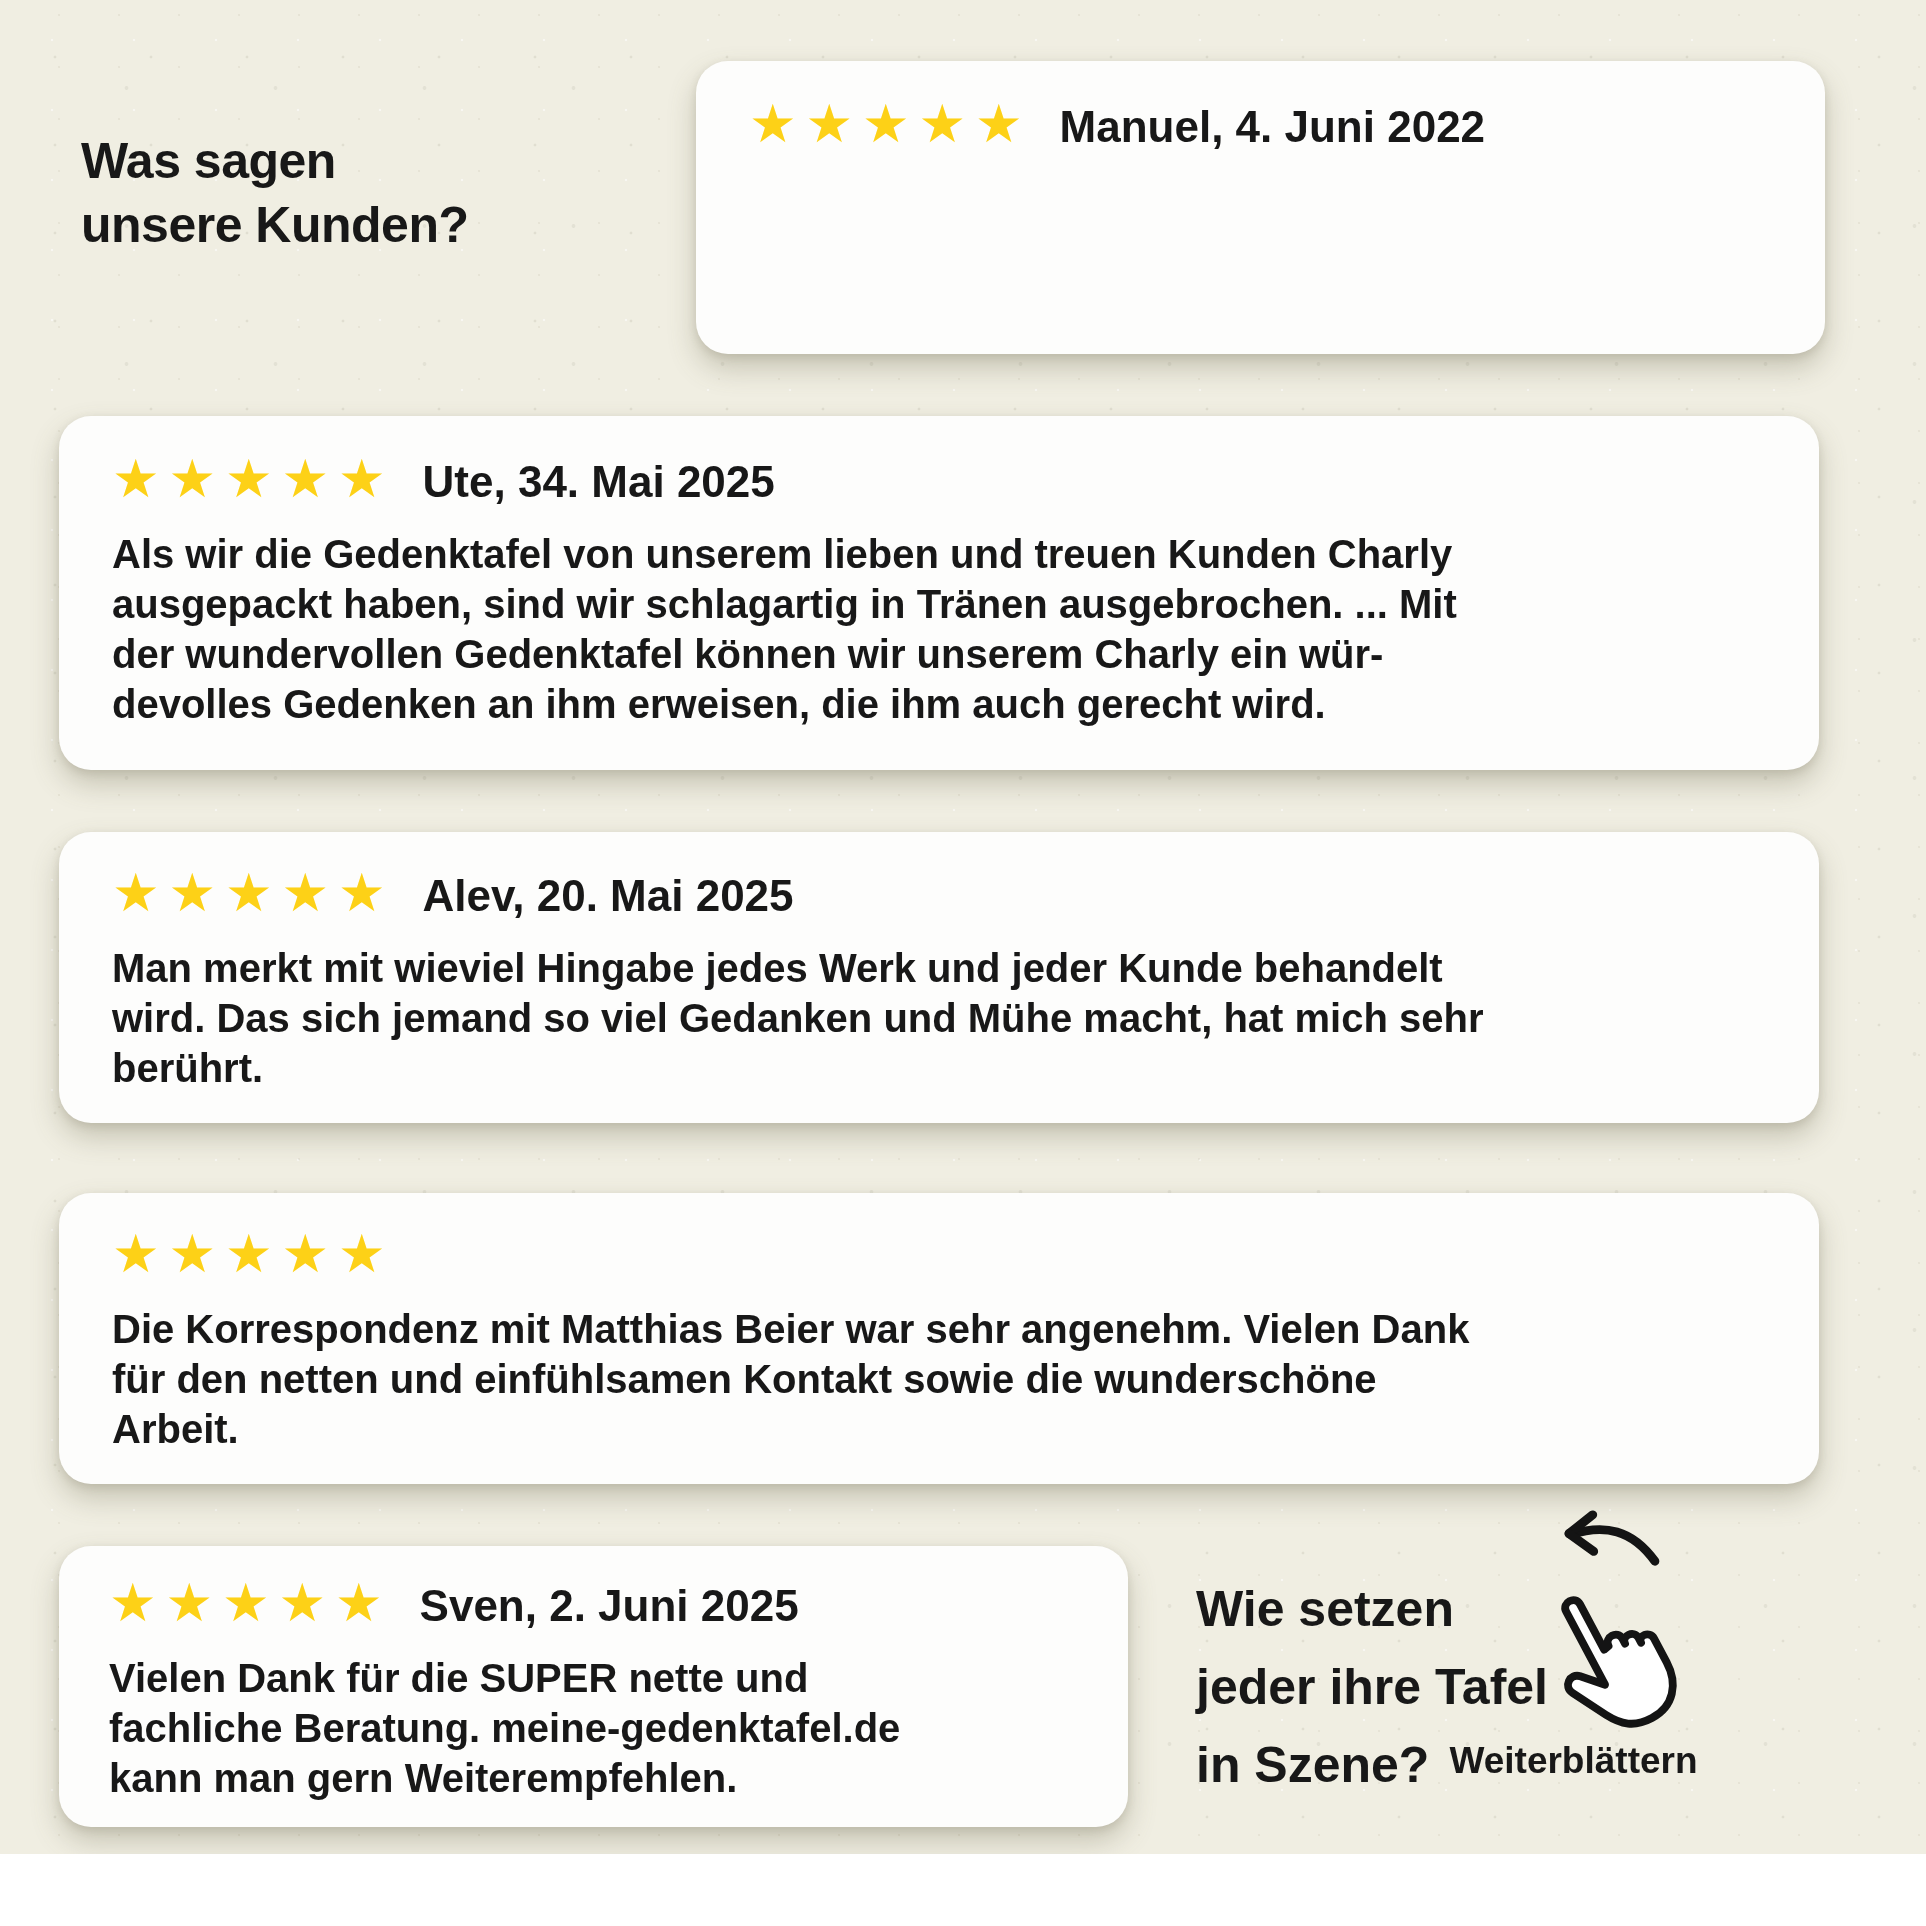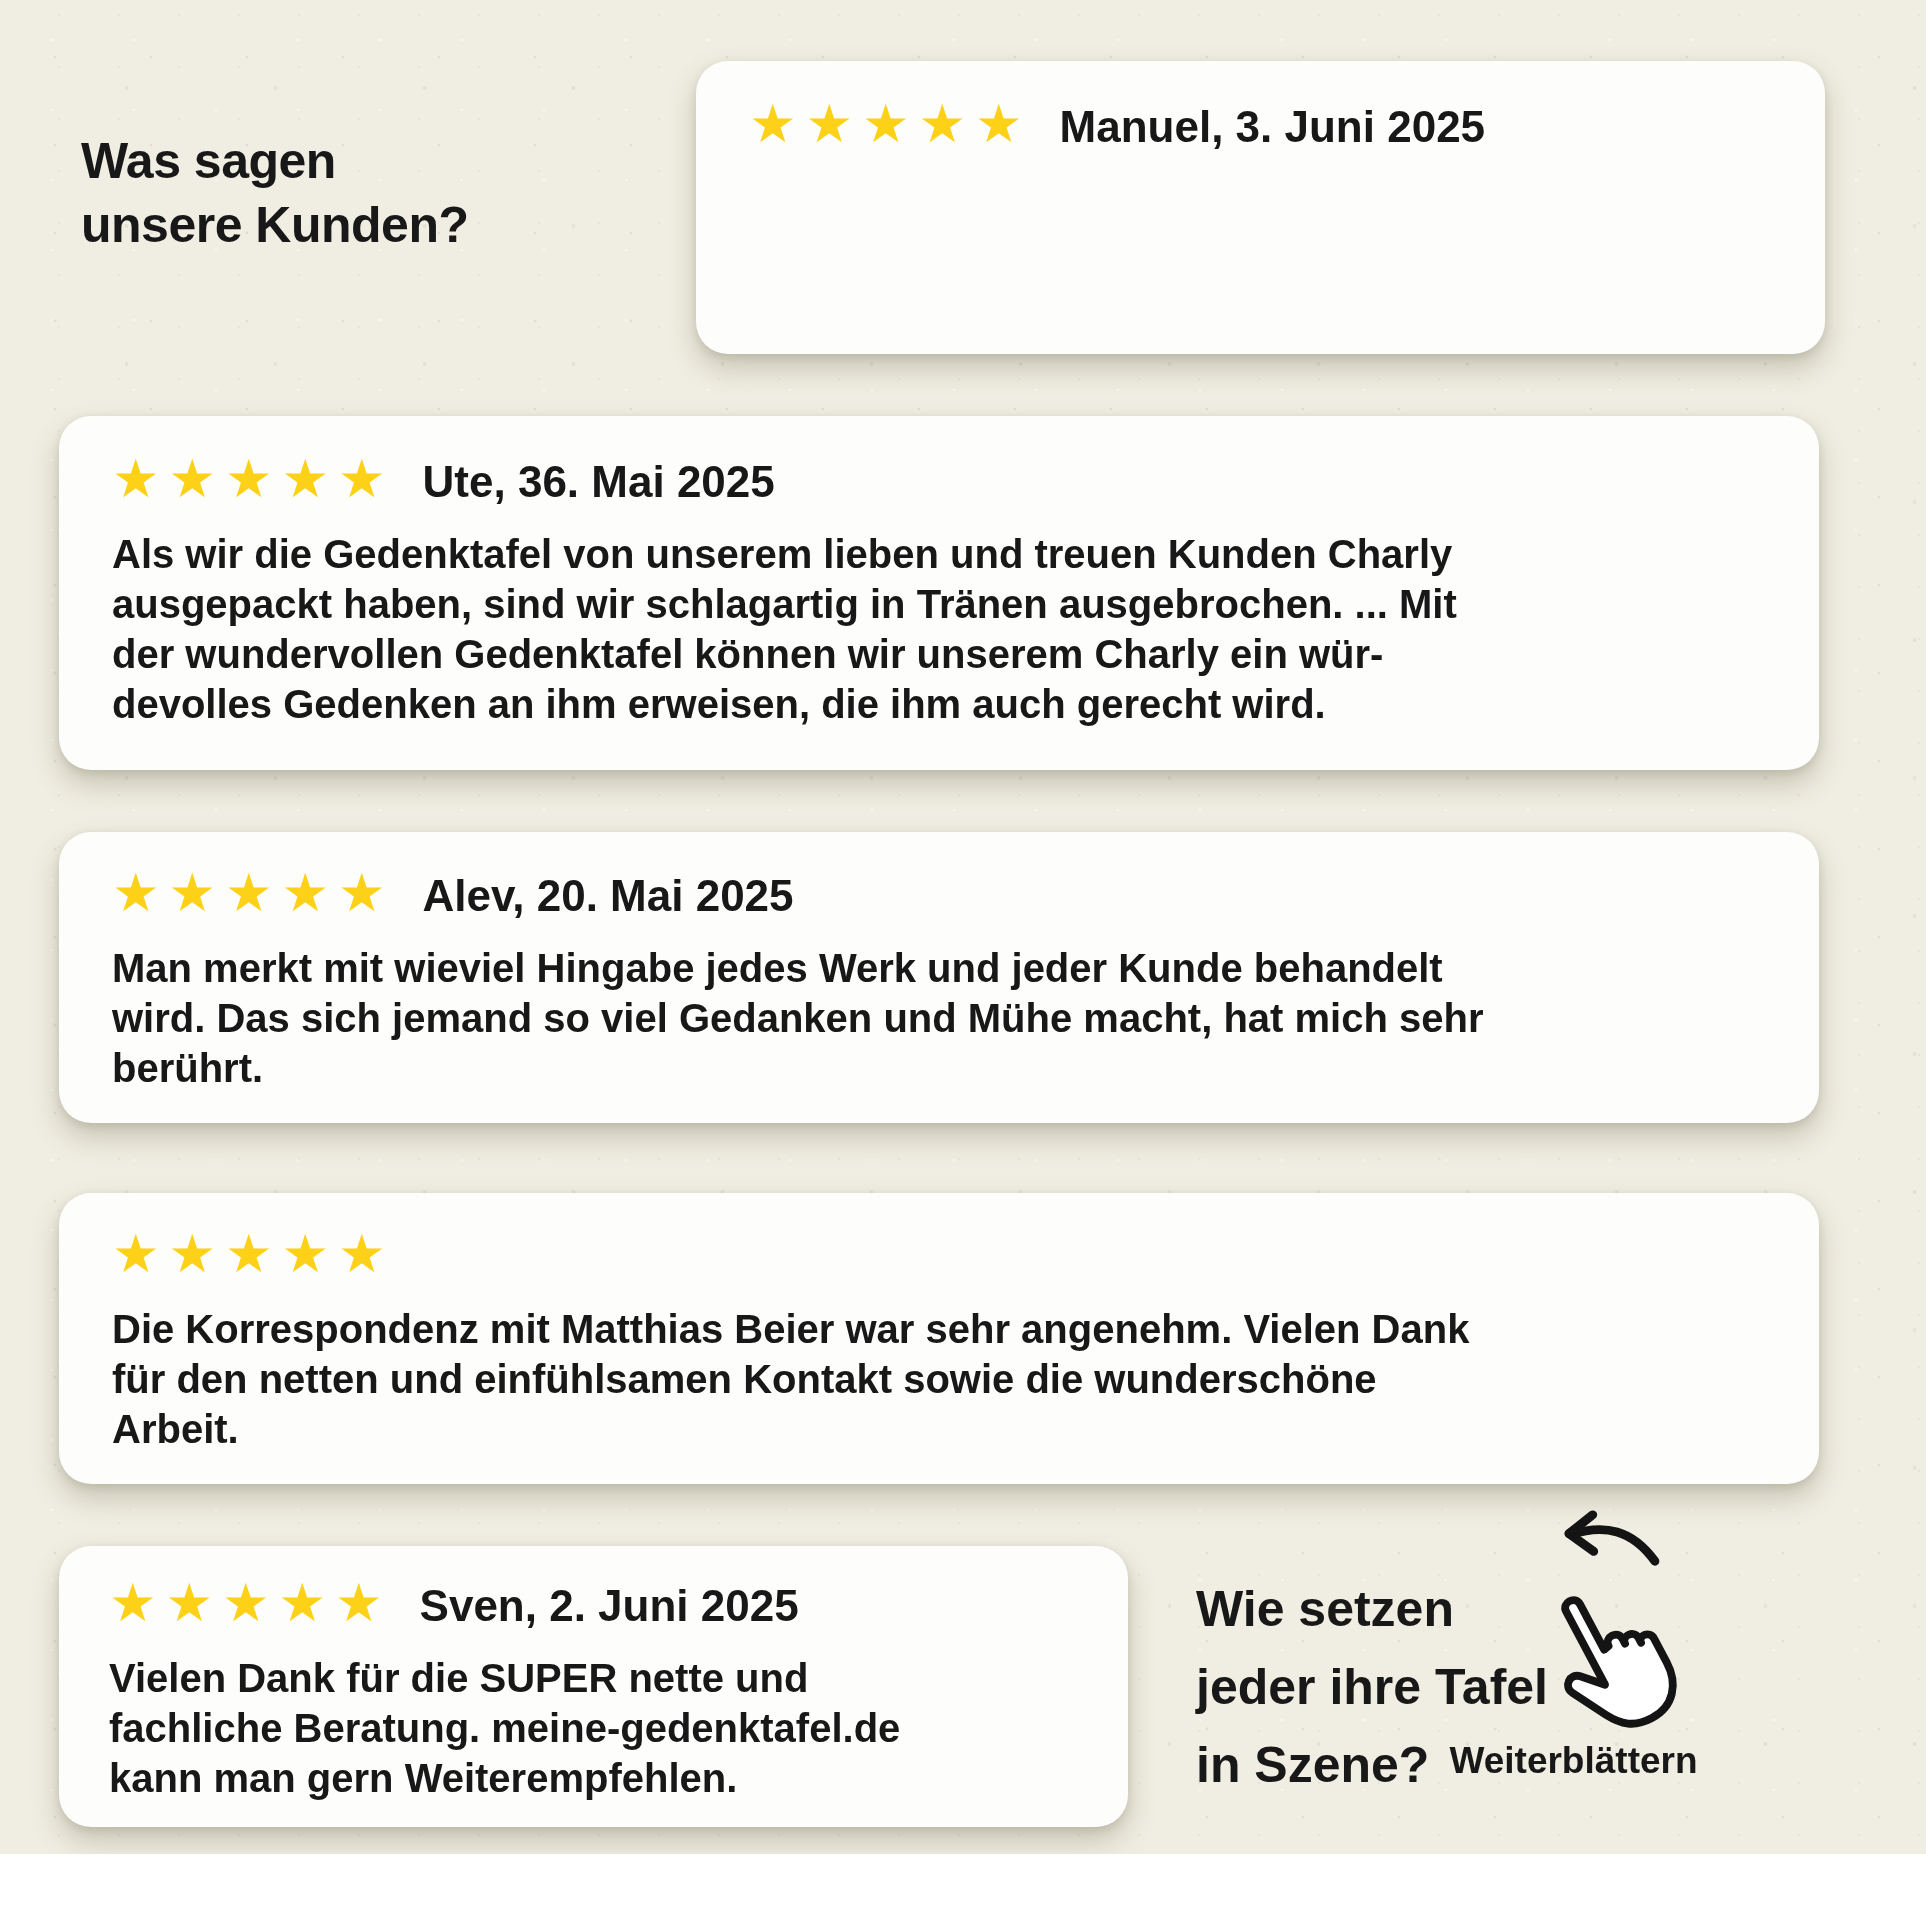--- a/index.html
+++ b/index.html
@@ -104,28 +104,28 @@
 <body>
 
 <div class="canvas">
 
   <h1 class="page-title">Was sagen
 unsere Kunden?</h1>
 
   <div class="card card-1">
     <div class="card-head">
       <span class="stars">★★★★★</span>
-      <span class="reviewer">Manuel, 3. Juni 2025</span>
+      <span class="reviewer">Manuel, 4. Juni 2022</span>
     </div>
   </div>
 
   <div class="card card-2">
     <div class="card-head">
       <span class="stars">★★★★★</span>
-      <span class="reviewer">Ute, 36. Mai 2025</span>
+      <span class="reviewer">Ute, 34. Mai 2025</span>
     </div>
     <div class="review-text">Als wir die Gedenktafel von unserem lieben und treuen Kunden Charly
 ausgepackt haben, sind wir schlagartig in Tränen ausgebrochen. ... Mit
 der wundervollen Gedenktafel können wir unserem Charly ein wür-
 devolles Gedenken an ihm erweisen, die ihm auch gerecht wird.</div>
   </div>
 
   <div class="card card-3">
     <div class="card-head">
       <span class="stars">★★★★★</span>

